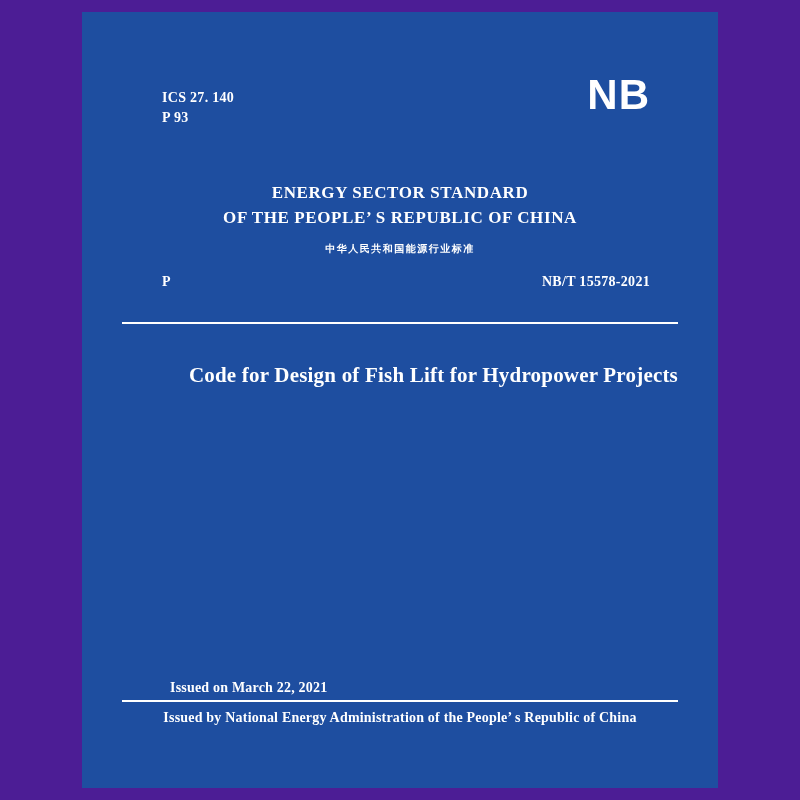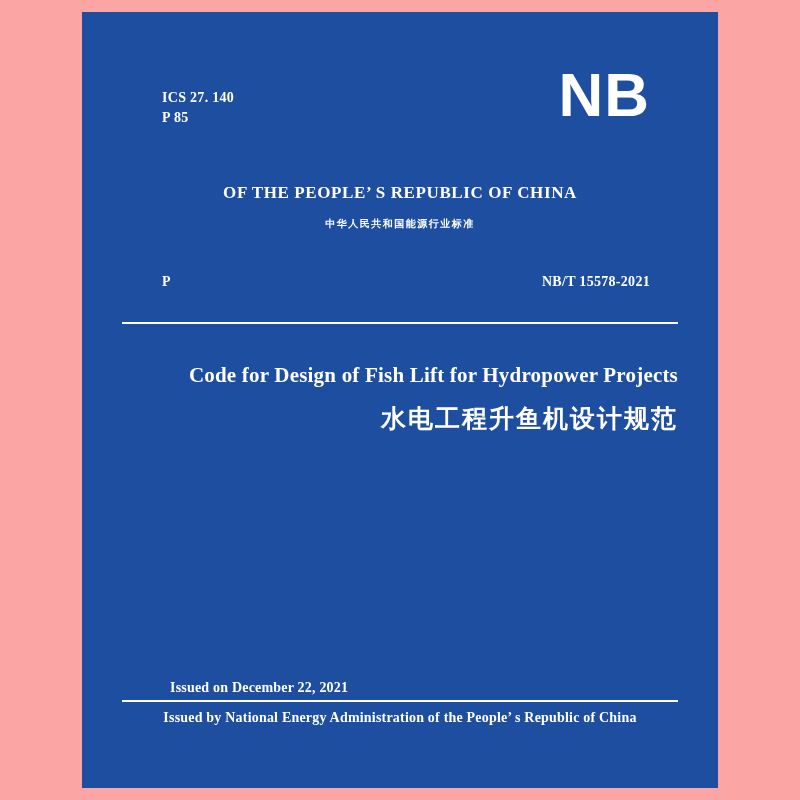--- a/index.html
+++ b/index.html
@@ -10,21 +10,21 @@
   body {
     width: 800px;
     height: 800px;
     font-family: "Liberation Serif", serif;
     overflow: hidden;
   }
   .page {
     position: relative;
     width: 800px;
     height: 800px;
-    background: #fca5a5;
+    background: #4c1d95;
     box-sizing: border-box;
   }
   .cover {
     position: absolute;
     left: 82px;
     top: 12px;
     width: 636px;
     height: 776px;
     background: #1e4ea0;
     box-sizing: border-box;
@@ -40,21 +40,21 @@
     font-size: 14px;
     line-height: 20px;
     letter-spacing: 0.3px;
   }
   .nb-logo {
     position: absolute;
     right: 68px;
     top: 52px;
     font-family: "Liberation Sans", sans-serif;
     font-weight: bold;
-    font-size: 62px;
+    font-size: 42px;
     line-height: 62px;
     letter-spacing: 1px;
   }
   .std-titles {
     position: absolute;
     left: 0;
     right: 0;
     top: 168px;
     text-align: center;
   }
@@ -149,46 +149,46 @@
   }
 </style>
 </head>
 <body>
 
 <div class="page">
   <div class="cover">
 
     <div class="ics-block">
       <div>ICS 27. 140</div>
-      <div>P 85</div>
+      <div>P 93</div>
     </div>
 
     <div class="nb-logo">NB</div>
 
     <div class="std-titles">
+      <div class="en1">ENERGY SECTOR STANDARD</div>
       <div class="en2">OF THE PEOPLE’ S REPUBLIC OF CHINA</div>
       <div class="cn">中华人民共和国能源行业标准</div>
     </div>
 
     <div class="code-row">
       <div>P</div>
       <div>NB/T 15578-2021</div>
     </div>
 
     <div class="rule rule-top"></div>
 
     <div class="main-title">
       <div class="title-en">Code for Design of Fish Lift for Hydropower Projects</div>
-      <div class="title-cn">水电工程升鱼机设计规范</div>
     </div>
 
     <div class="rule rule-bottom"></div>
 
     <div class="dates-row">
-      <div>Issued on December 22, 2021</div>
+      <div>Issued on March 22, 2021</div>
     </div>
 
     <div class="issuer-row">
       <span class="issued-by">Issued by</span>
       <span>National Energy Administration of the People’ s Republic of China</span>
     </div>
 
   </div>
 </div>
 

